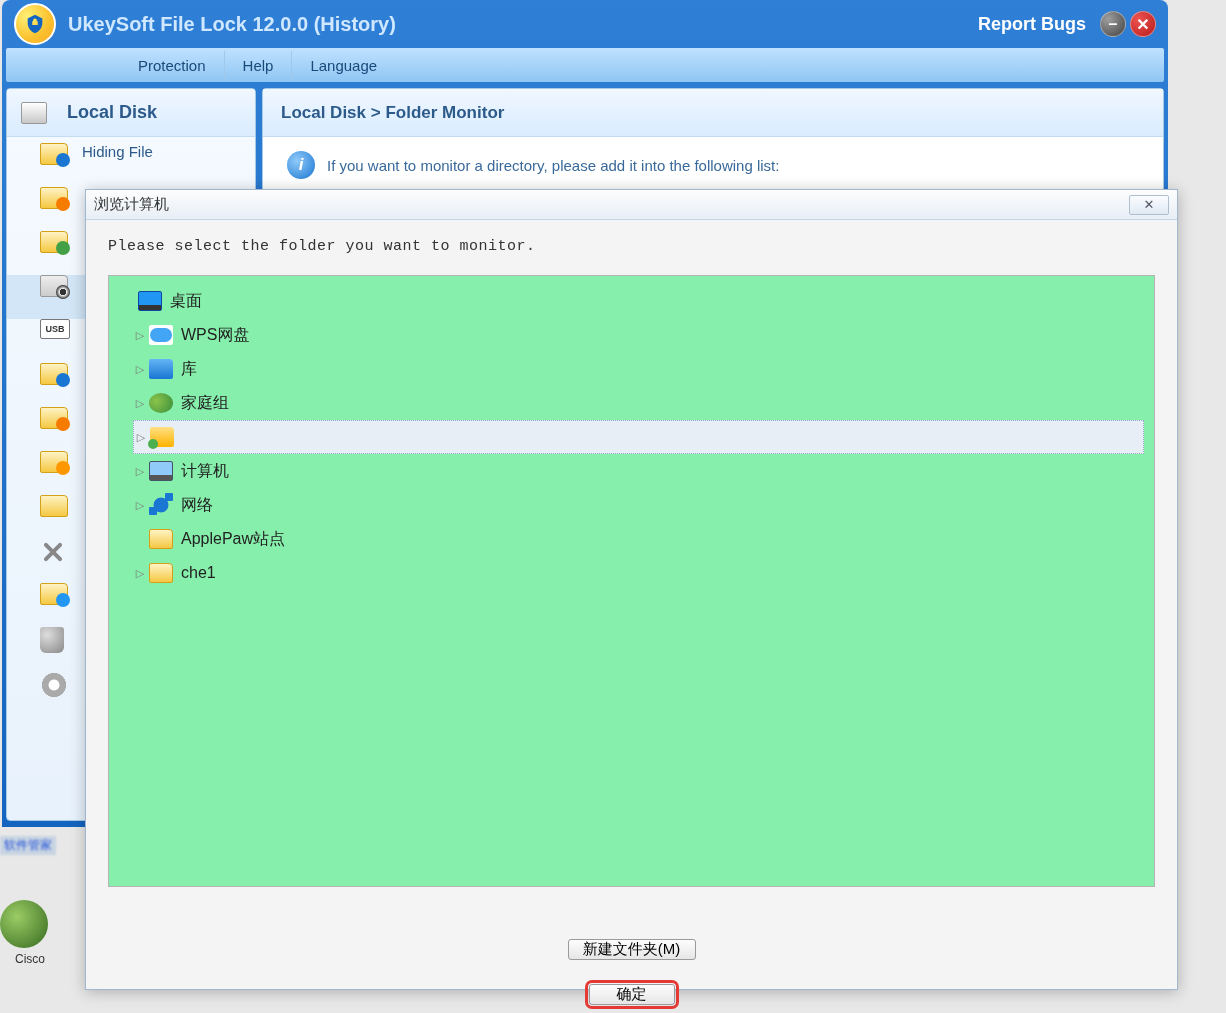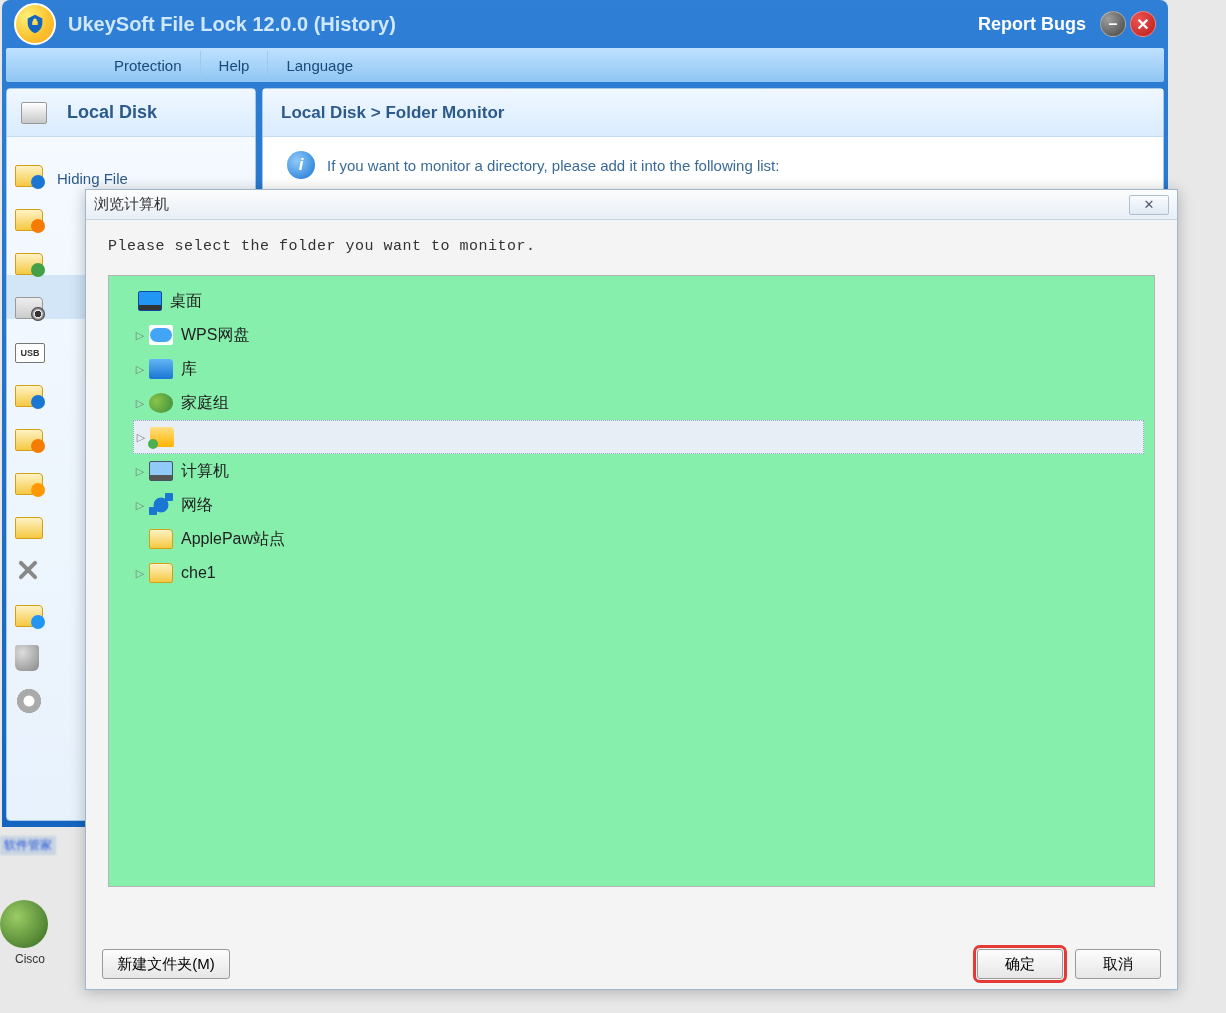--- a/index.html
+++ b/index.html
@@ -10,33 +10,33 @@
 
 .titlebar { height: 48px; display: flex; align-items: center; padding: 0 12px; color: #fff; }
 .app-logo { width: 42px; height: 42px; border-radius: 50%; background: radial-gradient(circle at 30% 30%, #fff176, #fbc02d 60%, #f9a825); display: flex; align-items: center; justify-content: center; margin-right: 12px; border: 2px solid #fff; }
 .app-logo svg { width: 22px; height: 22px; }
 .app-title { font-size: 20px; font-weight: bold; color: #cfe7ff; margin-right: auto; }
 .report-bugs { font-size: 18px; font-weight: bold; color: #fff; margin-right: 10px; }
 .win-btn { width: 26px; height: 26px; border-radius: 50%; margin-left: 4px; display: flex; align-items: center; justify-content: center; color: #fff; font-weight: bold; cursor: pointer; border: 1px solid rgba(255,255,255,0.4); }
 .win-min { background: radial-gradient(circle at 30% 30%, #9e9e9e, #424242); }
 .win-close { background: radial-gradient(circle at 30% 30%, #ef5350, #b71c1c); }
 
-.menubar { height: 34px; background: linear-gradient(to bottom, #bfe1ff, #8fc6f3); margin: 0 4px; display: flex; align-items: center; padding-left: 90px; border-radius: 2px; }
+.menubar { height: 34px; background: linear-gradient(to bottom, #bfe1ff, #8fc6f3); margin: 0 4px; display: flex; align-items: center; padding-left: 114px; border-radius: 2px; }
 .menu-item { padding: 6px 18px; font-size: 15px; color: #1a4a7a; border-right: 1px solid #a0c8ea; cursor: pointer; }
 .menu-item:last-child { border-right: none; }
 
 .workspace { display: flex; margin: 6px 4px 4px 4px; height: calc(100% - 94px); gap: 6px; }
 
 
 .sidebar { width: 250px; background: linear-gradient(to bottom, #f5faff, #e8f2fc); border: 1px solid #a7c9e8; border-radius: 4px; overflow: hidden; }
 .sidebar-header { height: 48px; background: linear-gradient(to bottom, #f0f7ff, #d9ecff); border-bottom: 1px solid #c4dcf1; display: flex; align-items: center; padding-left: 14px; gap: 20px; }
 .disk-icon { width: 26px; height: 22px; background: linear-gradient(to bottom, #fff, #c8c8c8); border: 1px solid #999; border-radius: 2px; }
 .sidebar-title { font-size: 18px; font-weight: bold; color: #2c5a8a; }
 .sidebar-items { padding: 6px 0; }
-.sidebar-item { display: flex; align-items: flex-end; height: 44px; padding-left: 8px; gap: 14px; font-size: 15px; color: #2c5a8a; cursor: pointer; }
+.sidebar-item { display: flex; align-items: flex-start; height: 44px; padding-left: 33px; gap: 14px; font-size: 15px; color: #2c5a8a; cursor: pointer; }
 .sidebar-item.active { background: #d2e6f7; }
 .folder-ico { width: 28px; height: 22px; border-radius: 2px 4px 2px 2px; position: relative; }
 .folder-yellow { background: linear-gradient(to bottom, #fff3c4, #f5c842); border: 1px solid #d4a017; }
 .folder-gray { background: linear-gradient(to bottom, #eee, #ccc); border: 1px solid #999; }
 .folder-overlay { position: absolute; right: -3px; bottom: -3px; width: 14px; height: 14px; border-radius: 50%; }
 .ov-eye { background: #1976d2; }
 .ov-lock { background: #f57c00; }
 .ov-check { background: #43a047; }
 .ov-rec { background: radial-gradient(circle, #333 30%, #eee 35%, #333 70%); }
 .ov-hand { background: #ff9800; }
@@ -82,21 +82,21 @@
 .ico-computer { background: linear-gradient(to bottom, #90caf9 70%, #555 72%); border: 1px solid #456; }
 .ico-network { background: radial-gradient(circle, #1976d2 45%, transparent 50%); position: relative; }
 .ico-network::before, .ico-network::after { content: ''; position: absolute; width: 8px; height: 8px; background: #1976d2; border-radius: 1px; }
 .ico-network::before { top: -2px; right: 0; }
 .ico-network::after { bottom: 0; left: 0; }
 .ico-folder { background: linear-gradient(to bottom, #fff3c4, #f5c842); border: 1px solid #d4a017; border-radius: 2px 4px 2px 2px; }
 .indent0 { margin-left: 3px; }
 .indent1 { margin-left: 14px; }
 .blur-name { filter: blur(2.5px); background: #f0f0f0; padding: 0 50px 0 4px; }
 
-.dialog-footer { height: 50px; display: flex; align-items: center; padding: 0 16px; gap: 12px; }
+.dialog-footer { height: 50px; display: flex; align-items: center; padding: 0 22px; gap: 12px; flex-direction: column; }
 .dialog-footer-spacer { flex: 1; }
 .dlg-btn { min-width: 86px; height: 30px; background: linear-gradient(to bottom, #fdfdfd, #e6e6e6); border: 1px solid #9a9a9a; border-radius: 3px; font-size: 15px; cursor: pointer; padding: 0 14px; }
 .dlg-btn.newfolder { min-width: 128px; }
 .dlg-btn.ok-highlight { outline: 3px solid #e53935; outline-offset: 1px; }
 
 
 .taskbar-frag { position: absolute; left: 0; top: 836px; font-size: 12px; color: #1d4ed8; background: #c8d4e2; padding: 1px 4px; filter: blur(0.8px); }
 .taskbar-cisco { position: absolute; left: 0; top: 900px; width: 60px; }
 .cisco-icon { width: 48px; height: 48px; border-radius: 50%; background: radial-gradient(circle at 35% 35%, #9ccc65, #33691e); margin-bottom: 4px; }
 .cisco-label { font-size: 12px; text-align: center; color: #333; }

